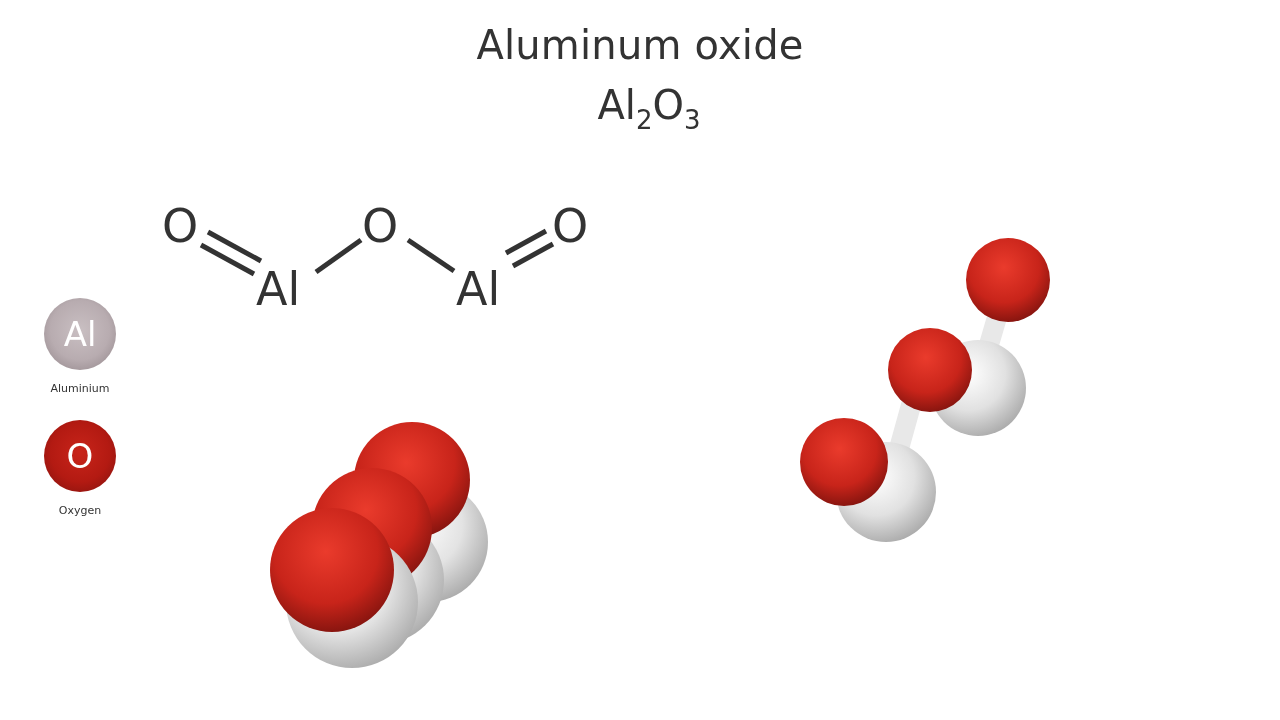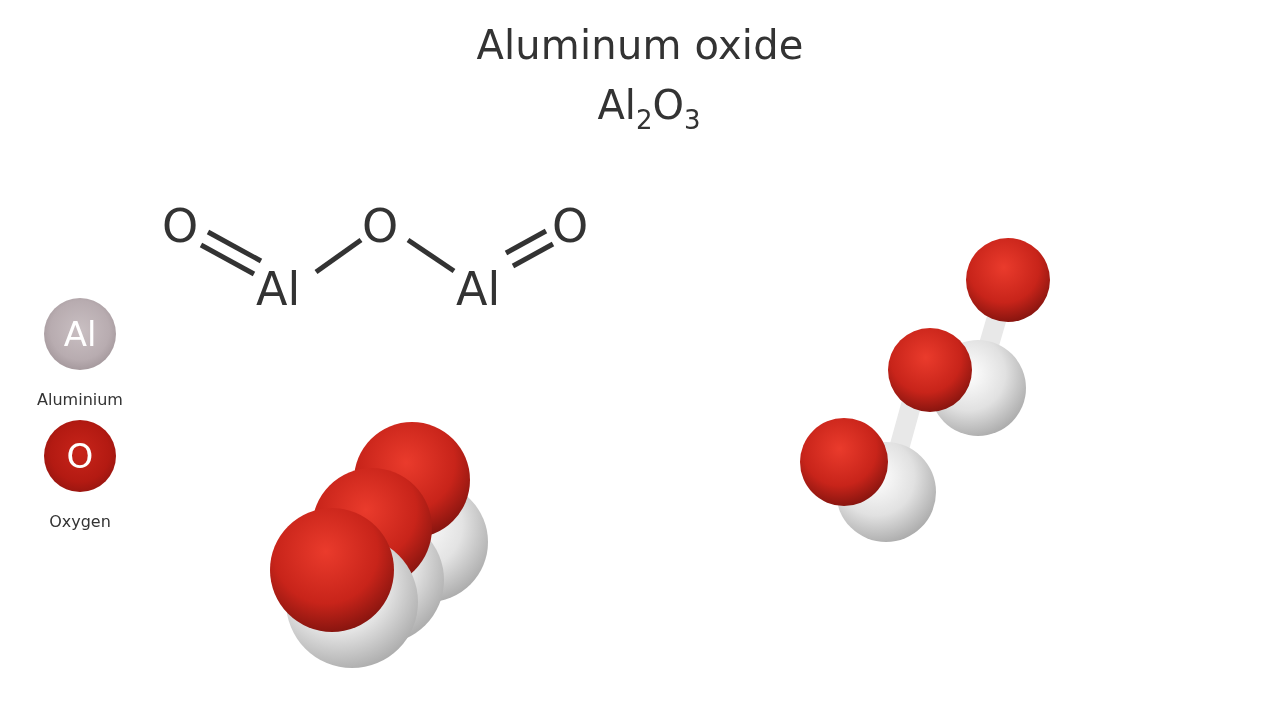--- a/index.html
+++ b/index.html
@@ -8,21 +8,21 @@
   .title { position:absolute; left:0; width:1280px; top:22px; text-align:center;
            font-size:40px; font-weight:normal; color:#333333; letter-spacing:0.2px; }
   .formula { position:absolute; left:9px; width:1280px; top:82px; text-align:center;
              font-size:40px; font-weight:normal; color:#333333; }
   .formula sub { font-size:26px; vertical-align:-10px; line-height:0; }
   .struct { position:absolute; left:150px; top:190px; width:450px; height:130px; }
   .legend-item { position:absolute; text-align:center; width:120px; }
   .legend-ball { width:72px; height:72px; border-radius:50%; margin:0 auto;
                  display:flex; align-items:center; justify-content:center;
                  color:#ffffff; font-size:34px; }
-  .legend-label { font-size:16px; color:#333333; margin-top:20px; }
+  .legend-label { font-size:11px; color:#333333; margin-top:12px; }
   .ball-al { background: radial-gradient(circle at 50% 45%, #c9bfc2 0%, #b8acb0 55%, #9b8f93 85%, #cfc9cb 100%); }
   .ball-o { background: radial-gradient(circle at 50% 45%, #c8241a 0%, #b31a12 55%, #8e140f 85%, #d08d89 100%); }
   .mol { position:absolute; }
 </style>
 </head>
 <body>
 
 <div class="title">Aluminum oxide</div>
 <div class="formula"><span>Al</span><sub>2</sub><span>O</span><sub>3</sub></div>
 

